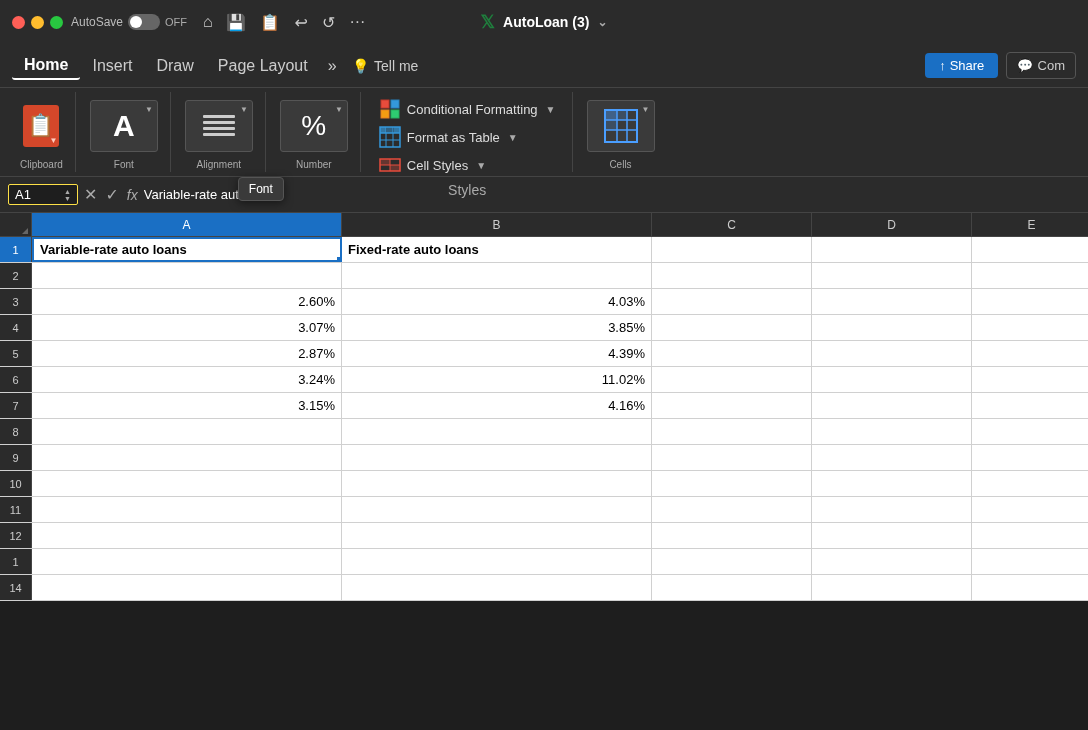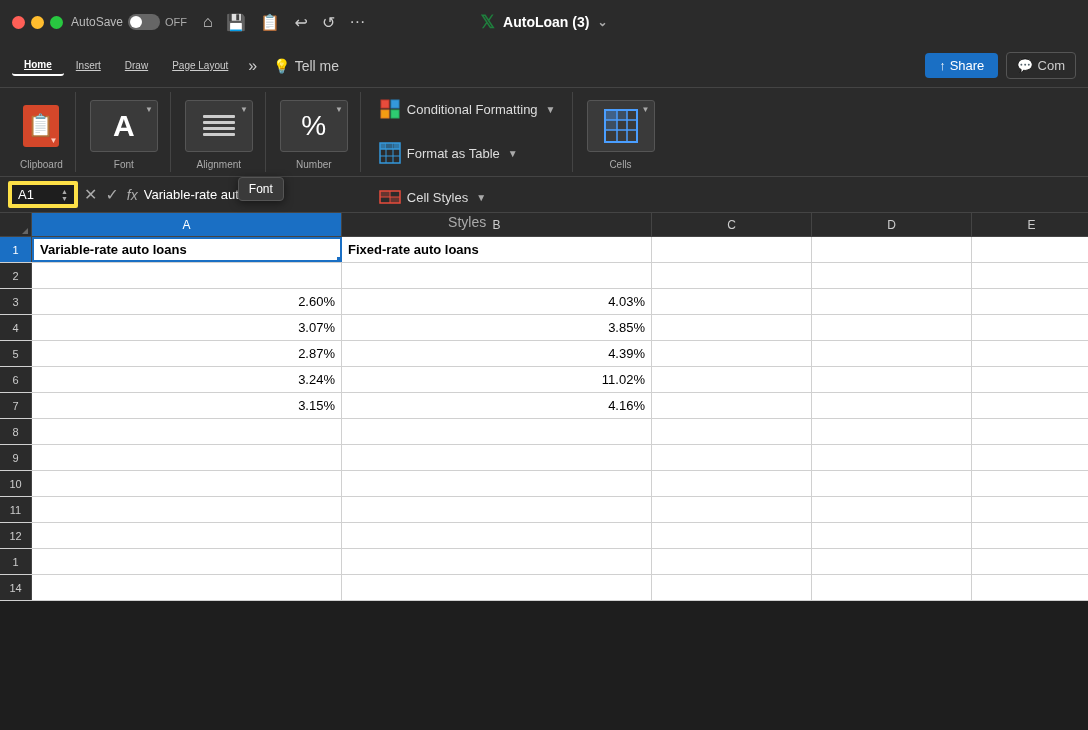--- a/index.html
+++ b/index.html
@@ -43,26 +43,25 @@
     .ribbon { background: #2b2b2b; border-bottom: 1px solid #444; }
     .ribbon-tabs {
       display: flex;
       align-items: center;
       padding: 0 12px;
       height: 44px;
       border-bottom: 1px solid #444;
     }
     .ribbon-tab {
       color: #ccc;
-      font-size: 10px;
+      font-size: 16px;
       padding: 4px 12px;
       cursor: pointer;
       border-radius: 3px;
       white-space: nowrap;
-      text-decoration: underline;
     }
     .ribbon-tab.active {
       color: #fff;
       border-bottom: 2px solid #fff;
       font-weight: 600;
     }
     .ribbon-tab-more { color: #ccc; font-size: 16px; padding: 4px 8px; cursor: pointer; }
     .tell-me {
       margin-left: 8px;
       display: flex; align-items: center; gap: 4px;
@@ -191,21 +190,21 @@
       display: flex; flex-direction: column; align-items: center; justify-content: center;
       cursor: pointer; color: #fff; font-size: 26px;
       position: relative;
     }
     .number-btn-large .expand-arrow {
       position: absolute; top: 4px; right: 4px; font-size: 8px; color: #aaa;
     }
 
     
     .styles-group-content {
-      display: flex; flex-direction: column; gap: 18px; justify-content: center;
+      display: flex; flex-direction: column; gap: 2px; justify-content: center;
     }
     .styles-item {
       display: flex; align-items: center; gap: 6px;
       color: #ddd; font-size: 13px; cursor: pointer;
       padding: 2px 4px; border-radius: 2px;
       white-space: nowrap;
     }
     .styles-icon {
       width: 22px; height: 22px;
       display: flex; align-items: center; justify-content: center;
@@ -233,21 +232,21 @@
       height: 36px;
       display: flex;
       align-items: center;
       border-bottom: 1px solid #444;
       padding: 0 8px;
       gap: 6px;
     }
     .cell-ref-box {
       width: 70px;
       background: #1e1e1e;
-      border: 4px solid #fde047;
+      border: 1px solid #fde047;
       border-radius: 2px;
       color: #fff;
       font-size: 13px;
       padding: 2px 6px;
       text-align: center;
       display: flex; align-items: center; justify-content: space-between;
     }
     .cell-ref-arrows { display: flex; flex-direction: column; gap: 0; color: #aaa; font-size: 7px; }
     .formula-controls { display: flex; gap: 8px; align-items: center; color: #aaa; font-size: 16px; }
     .formula-controls span { cursor: pointer; }

